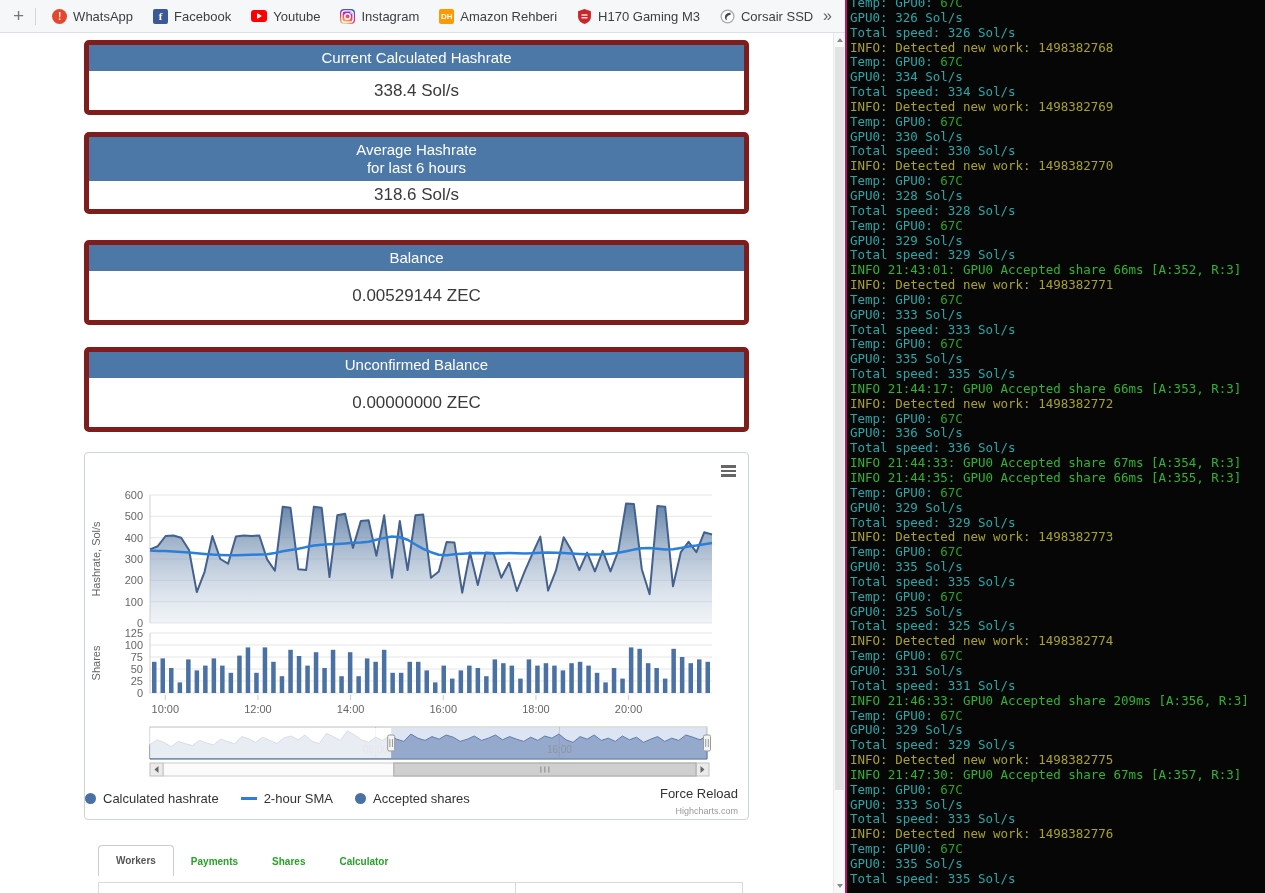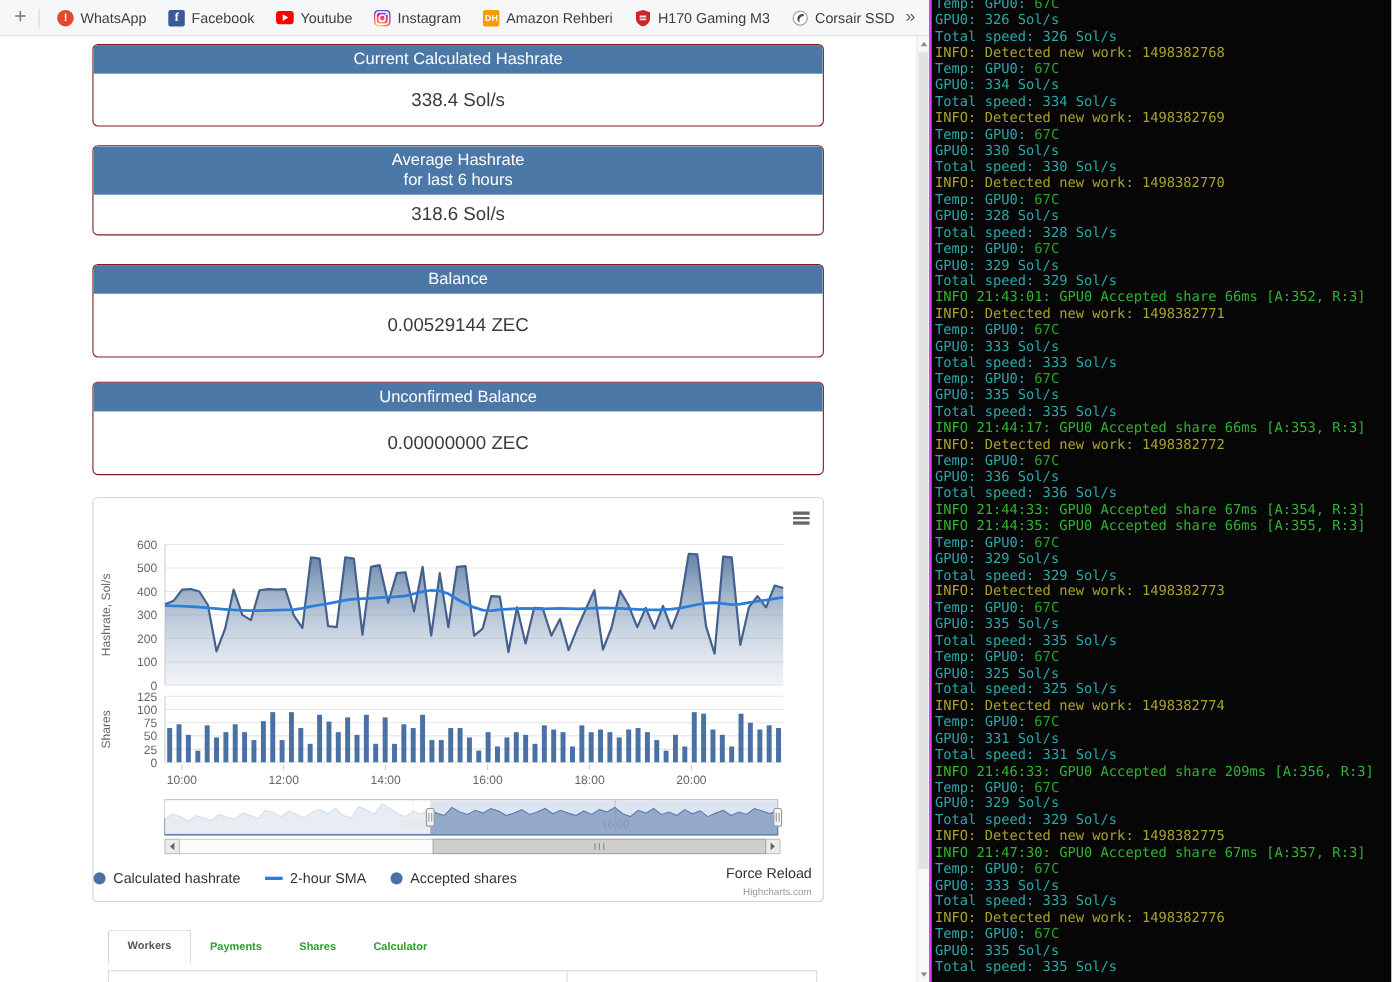--- a/index.html
+++ b/index.html
@@ -32,21 +32,21 @@
   
   .v-scrollbar{position:absolute;right:0;top:0;width:12px;height:860px;background:#f8f8f8;
     border-left:1px solid #e9e9e9;box-sizing:border-box;}
   .sb-btn{position:absolute;left:0;width:11px;height:14px;display:flex;align-items:center;justify-content:center;cursor:pointer;}
   .sb-up{top:0;} .sb-down{bottom:0;}
   .tri-up{width:0;height:0;border-left:3.5px solid transparent;border-right:3.5px solid transparent;border-bottom:4.5px solid #888;}
   .tri-down{width:0;height:0;border-left:3.5px solid transparent;border-right:3.5px solid transparent;border-top:4.5px solid #888;}
   .sb-thumb{position:absolute;left:1px;top:14px;width:9px;height:743px;background:#e2e2e2;cursor:pointer;}
 
   
-  .panel{position:absolute;left:84px;width:665px;box-sizing:border-box;border:1px solid #7f1d1d;
+  .panel{position:absolute;left:84px;width:665px;box-sizing:border-box;border:5px solid #7f1d1d;
     border-radius:5px;overflow:hidden;background:#fff;display:flex;flex-direction:column;}
   .p1{top:7px;height:75px;} .p2{top:99px;height:82px;} .p3{top:207px;height:85px;} .p4{top:314px;height:85px;}
   .panel-head{background:#4C78A8;color:#fff;text-align:center;padding:4px 0;line-height:18px;font-size:15px;flex:0 0 auto;}
   .panel-head div:empty{display:none;}
   .panel-body{flex:1;display:flex;align-items:center;justify-content:center;font-size:17px;color:#3a3a3a;}
 
   
   .hc-box{position:absolute;left:84px;top:419px;width:665px;height:368px;box-sizing:border-box;
     border:1px solid #ccd4dc;border-radius:4px;background:#fff;}
   #hc{position:absolute;left:0;top:0;}
@@ -67,21 +67,21 @@
   .tabs{position:absolute;left:98px;top:812px;display:flex;align-items:flex-end;z-index:2;}
   .tab{padding:9px 17px;font-size:10px;font-weight:bold;color:#27a327;cursor:pointer;}
   .tab.active{background:#fff;border:1px solid #ccc;border-bottom:none;border-radius:4px 4px 0 0;
     color:#555;padding-bottom:10px;}
   .table-stub{position:absolute;left:98px;top:849px;width:643px;height:20px;border:1px solid #d9d9d9;
     border-bottom:none;background:#fff;}
   .table-stub .divider{position:absolute;left:416px;top:0;bottom:0;width:1px;background:#d9d9d9;}
 
   
   .terminal{position:absolute;left:845px;top:0;width:420px;height:893px;background:#060606;
-    border-left:2px solid #d946ef;box-sizing:border-box;overflow:hidden;}
+    border-left:2px solid #be185d;box-sizing:border-box;overflow:hidden;}
   #term-lines{position:relative;top:-4px;font-family:"DejaVu Sans Mono","Liberation Mono",monospace;
     font-size:12.5px;line-height:14.85px;white-space:pre;}
   .tl{padding-left:3px;}
   .tc{color:#2AA7A7;} .tg{color:#27A427;} .ta{color:#30B330;} .ty{color:#A8A22B;}
 </style>
 </head>
 <body>
 
 <div class="screen">
 

